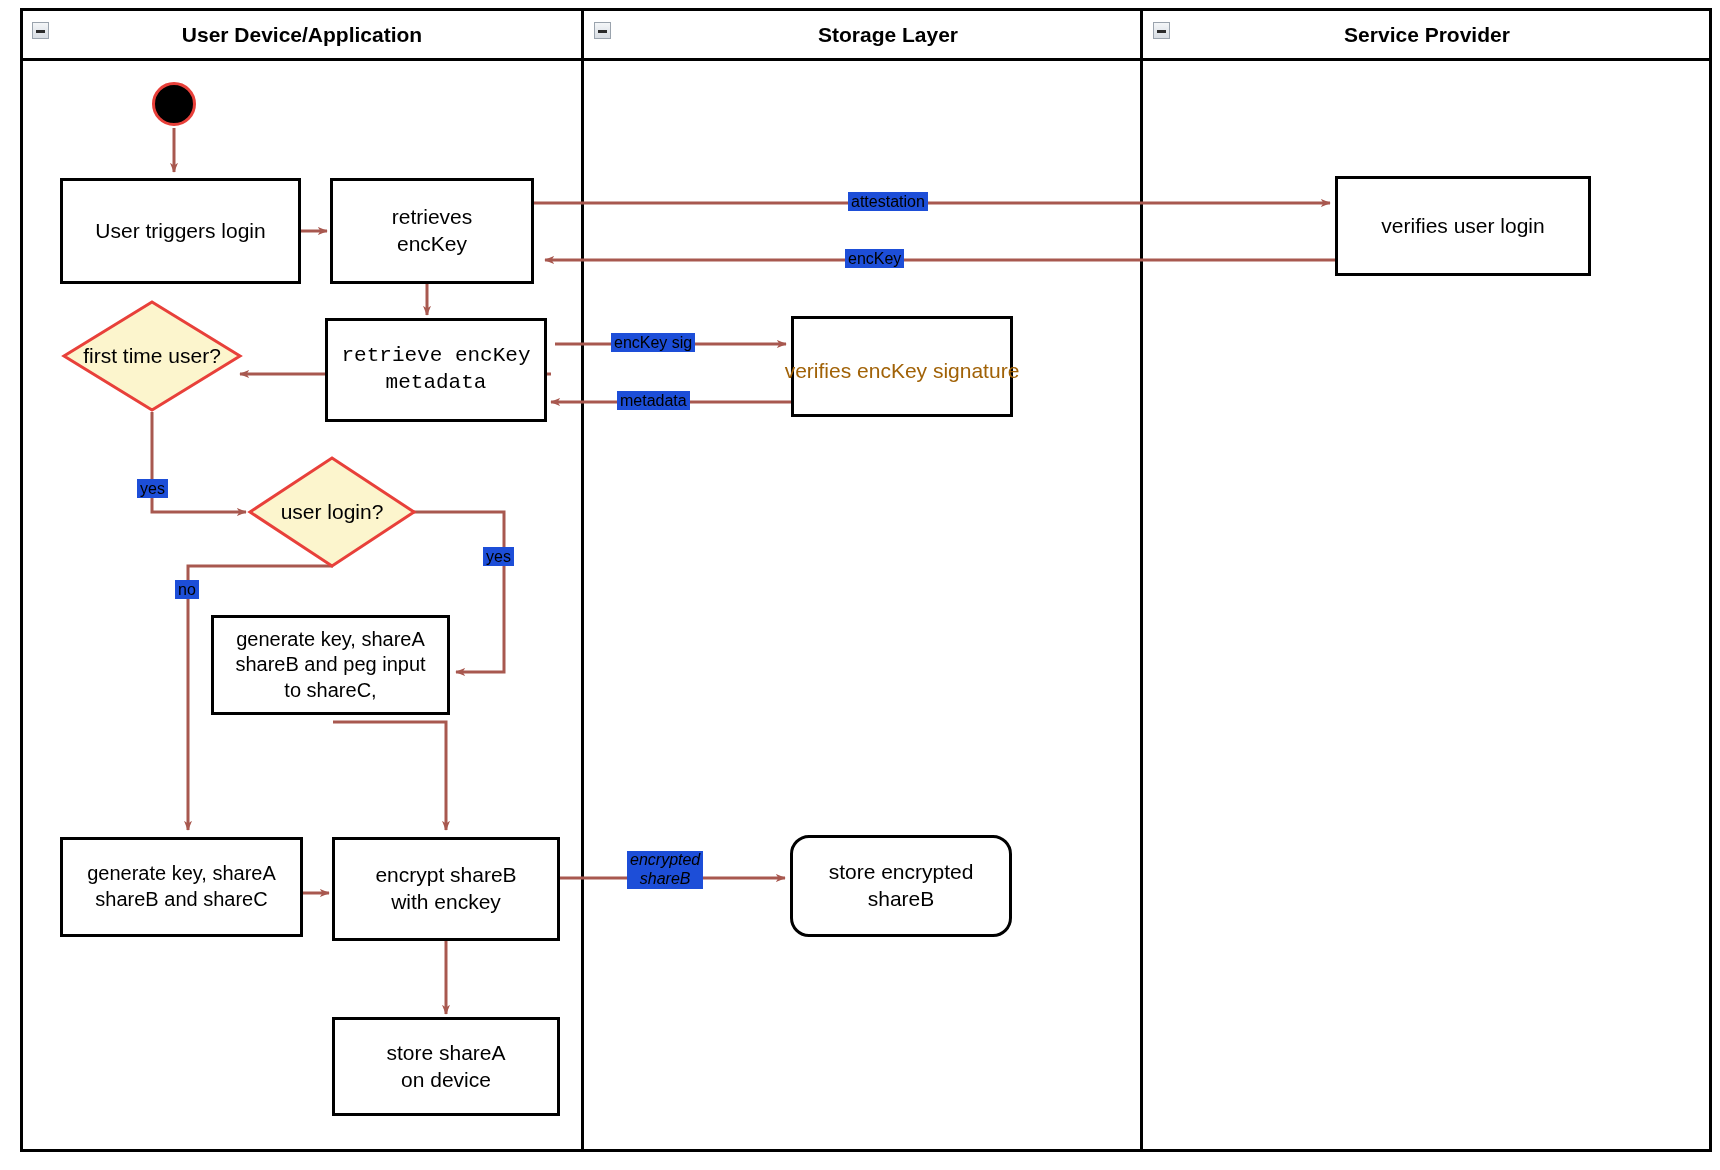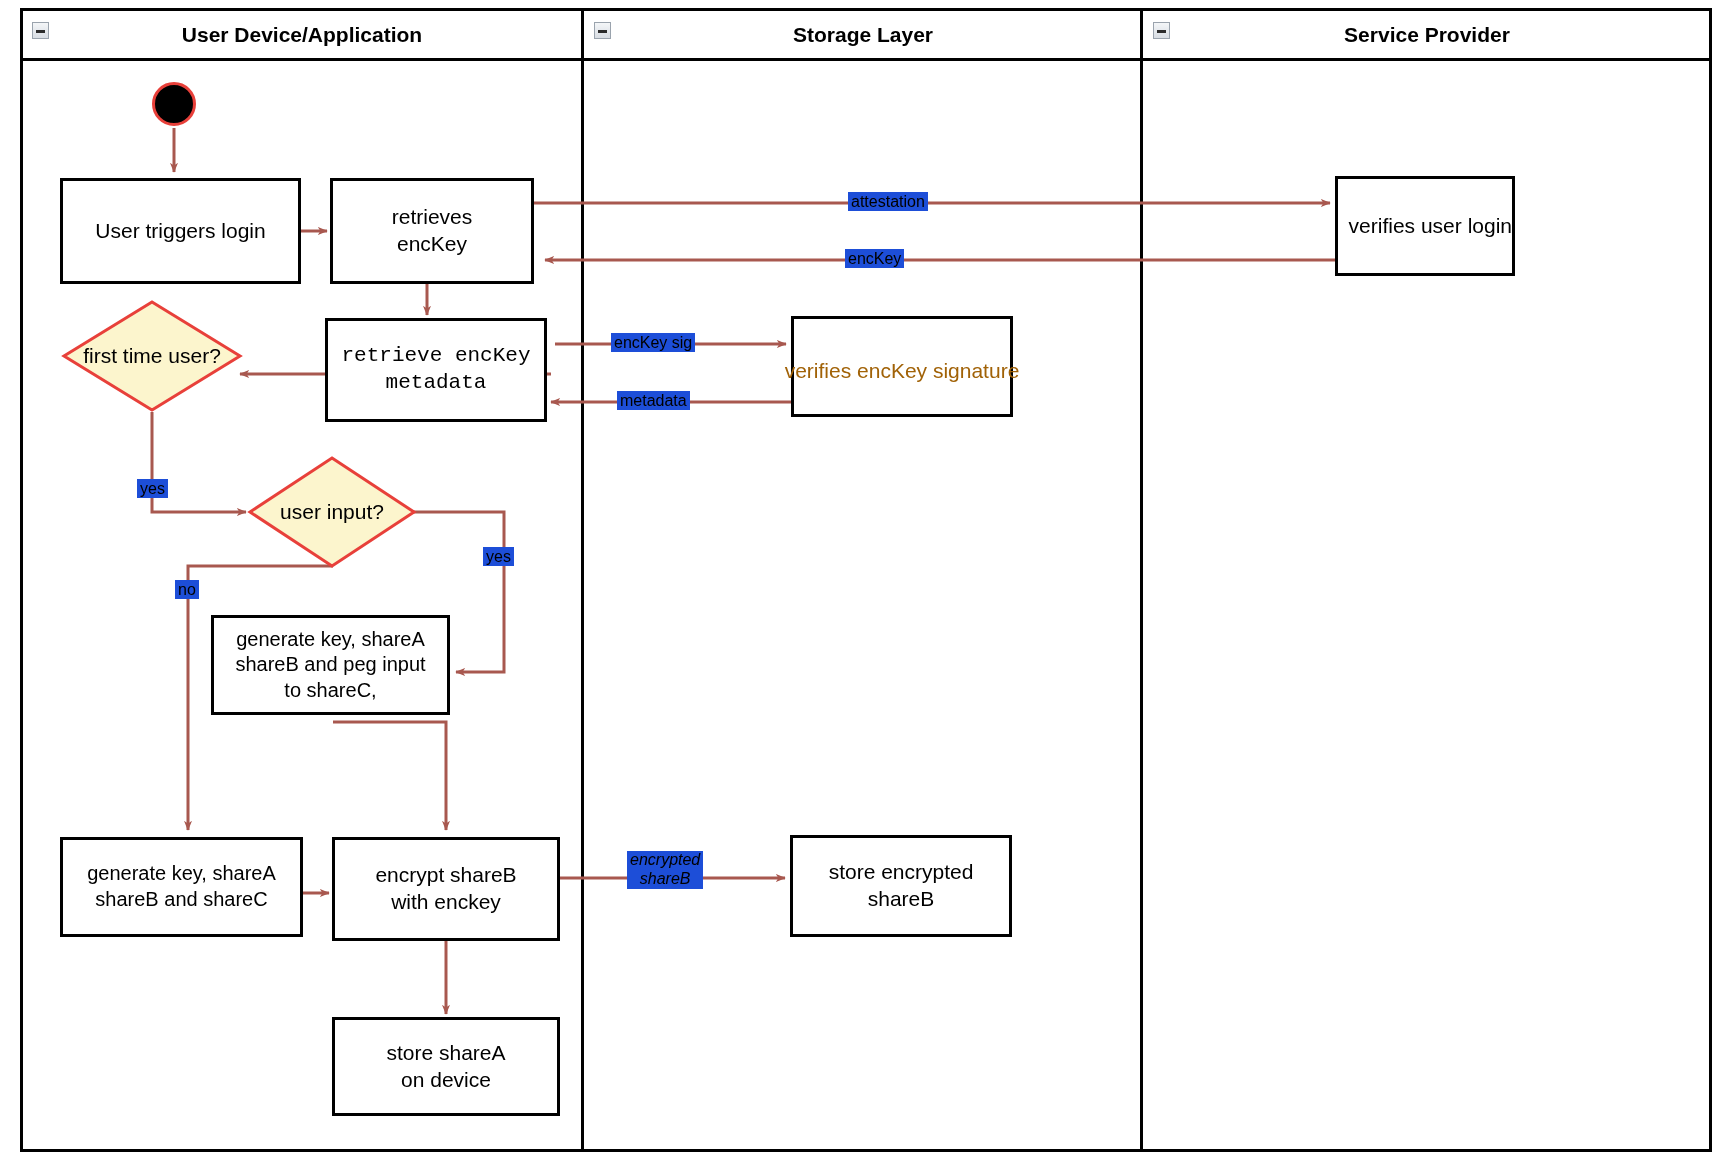--- a/index.html
+++ b/index.html
@@ -168,21 +168,21 @@
   <div class="frame"></div>
   <div class="header-rule"></div>
   <div class="lane-divider" style="left:581px;"></div>
   <div class="lane-divider" style="left:1140px;"></div>
 
   <div class="collapse-box" style="left:32px;"></div>
   <div class="collapse-box" style="left:594px;"></div>
   <div class="collapse-box" style="left:1153px;"></div>
 
   <div class="lane-title" style="left:24px; width:556px;">User Device/Application</div>
-  <div class="lane-title" style="left:585px; width:556px;">Storage Layer</div>
+  <div class="lane-title" style="left:610px; width:556px;">Storage Layer</div>
   <div class="lane-title" style="left:1144px; width:566px;">Service Provider</div>
 
   <svg id="edges" viewBox="0 0 1720 1170" xmlns="http://www.w3.org/2000/svg">
     <defs>
       <marker id="ah" markerWidth="11" markerHeight="11" refX="9.2" refY="4.2" orient="auto" markerUnits="userSpaceOnUse">
         <path d="M0,0.2 L10,4.2 L0,8.2 L2.6,4.2 Z" fill="#a8584f"></path>
       </marker>
     </defs>
     <g stroke="#a8584f" stroke-width="3" fill="none">
 
@@ -224,21 +224,21 @@
     <span>User triggers login</span>
   </div>
 
   <div class="node" style="left:330px; top:178px; width:204px; height:106px;">
     <div>
       <span>retrieves</span>
       <span>encKey</span>
     </div>
   </div>
 
-  <div class="node" style="left:1335px; top:176px; width:180px; height:100px;justify-content:flex-end;">
+  <div class="node" style="left:1335px; top:176px; width:256px; height:100px;">
     <span>verifies user login</span>
   </div>
 
   <div class="node" style="left:325px; top:318px; width:222px; height:104px;font-family:Liberation Mono, monospace;">
     <div>
       <span>retrieve encKey</span>
       <span>metadata</span>
     </div>
   </div>
 
@@ -255,21 +255,21 @@
         <span>user?</span>
       </div>
     </div>
   </div>
 
   <div class="diamond-wrap" style="left:248px; top:456px; width:168px; height:112px;">
     <svg width="168" height="112" viewBox="0 0 168 112" xmlns="http://www.w3.org/2000/svg">
       <polygon points="84,2 166,56 84,110 2,56" fill="#fcf5cd" stroke="#e8403a" stroke-width="3"></polygon>
     </svg>
     <div class="diamond-label">
-      <span>user input?</span>
+      <span>user login?</span>
     </div>
   </div>
 
   <div class="node" style="left:211px; top:615px; width:239px; height:100px; font-size:20px;">
     <div>
       <span>generate key, shareA</span>
       <span>shareB and peg input</span>
       <span>to shareC,</span>
     </div>
   </div>
@@ -281,21 +281,21 @@
     </div>
   </div>
 
   <div class="node" style="left:332px; top:837px; width:228px; height:104px;">
     <div>
       <span>encrypt shareB</span>
       <span>with enckey</span>
     </div>
   </div>
 
-  <div class="node" style="left:790px; top:835px; width:222px; height:102px;">
+  <div class="node" style="left:790px; top:835px; width:222px; height:102px;border-radius:19px;">
     <div>
       <span>store encrypted</span>
       <span>shareB</span>
     </div>
   </div>
 
   <div class="node" style="left:332px; top:1017px; width:228px; height:99px;">
     <div>
       <span>store shareA</span>
       <span>on device</span>

